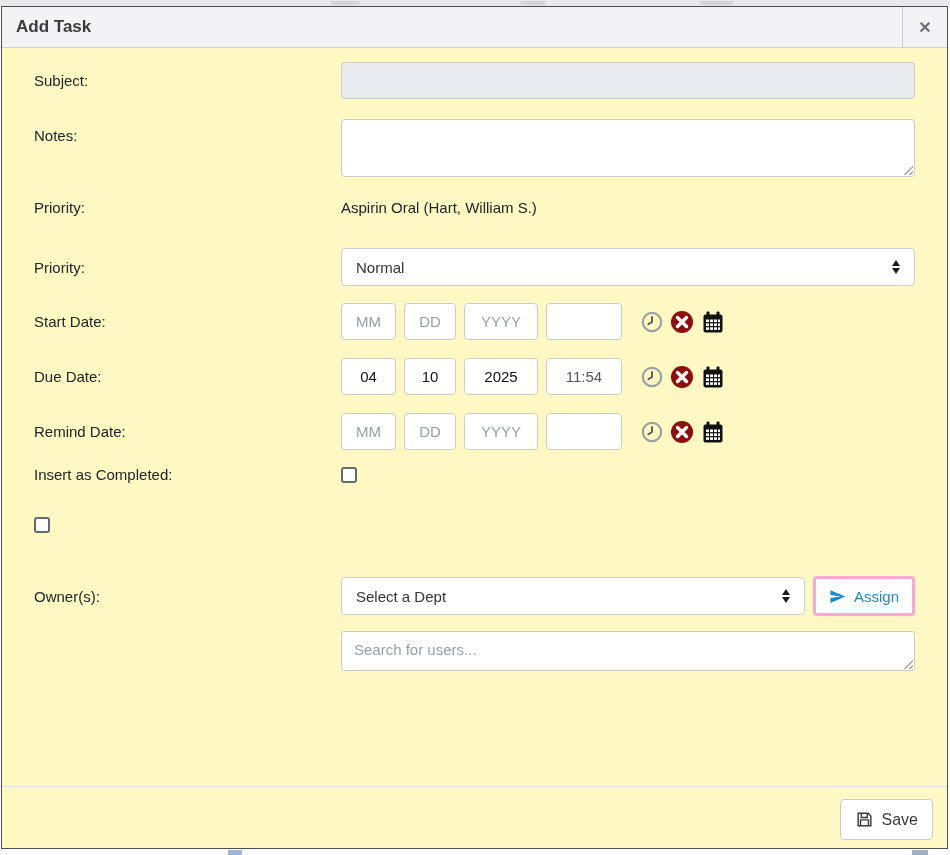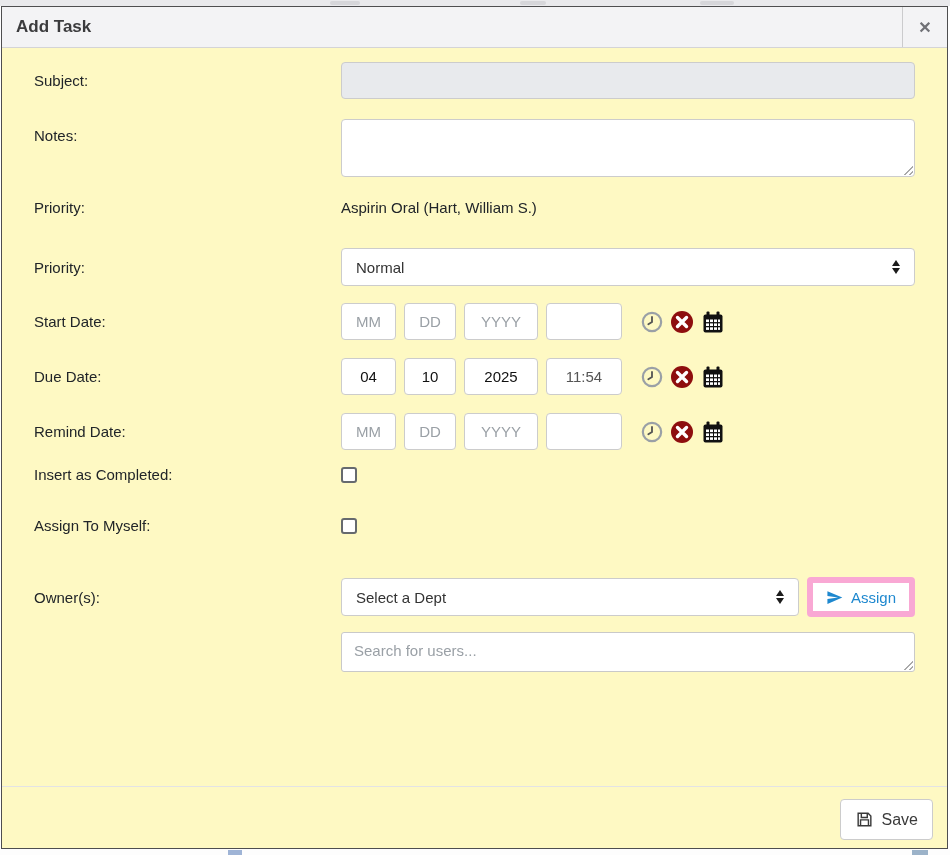--- a/index.html
+++ b/index.html
@@ -65,21 +65,21 @@
   .date-icons { display:flex; align-items:center; margin-left:11px; }
   .icon-btn { display:inline-flex; align-items:center; justify-content:center; cursor:pointer; margin-right:7px; }
   .icon-btn:last-child { margin-right:0; }
 
   
   .checkbox { appearance:none; -webkit-appearance:none; width:16px; height:16px; border:2px solid #666a6e;
               border-radius:3px; background:#fff; cursor:pointer; }
 
   
   .assign-btn { flex:none; margin-left:8px; height:40px; padding:0 13px; background:#fff;
-                border:6px solid #f9a8d4; border-radius:4px; color:#1e88cf; font-size:15px;
+                border:3px solid #f9a8d4; border-radius:4px; color:#1e88cf; font-size:15px;
                 display:flex; align-items:center; gap:8px; cursor:pointer; font-family:inherit; }
   .search-ta { height:40px; border-color:#c9c9c9; border-radius:3px; padding:9px 12px; }
 
   
   .modal-footer { flex:none; border-top:1px solid #e3e3e5; margin-top:34px; padding:12px 14px 8px;
                   display:flex; justify-content:flex-end; }
   .save-btn { height:41px; padding:0 14px; background:#fff; border:1px solid #ccc; border-radius:4px;
               font-size:16px; color:#3a3a3a; display:flex; align-items:center; gap:8px; cursor:pointer;
               font-family:inherit; }
 
@@ -288,21 +288,20 @@
       </div>
 
       <div class="row mb-chk1">
         <label class="lbl">Insert as Completed:</label>
         <div class="ctl">
           <input type="checkbox" class="checkbox" style="">
         </div>
       </div>
 
       <div class="row mb-chk2">
-        <label class="lbl">Assign To Myself:</label>
         <div class="ctl">
           <input type="checkbox" class="checkbox" style="">
         </div>
       </div>
 
       <div class="row mb-own">
         <label class="lbl">Owner(s):</label>
         <div class="ctl">
           <div class="select">
             <span>Select a Dept</span>

